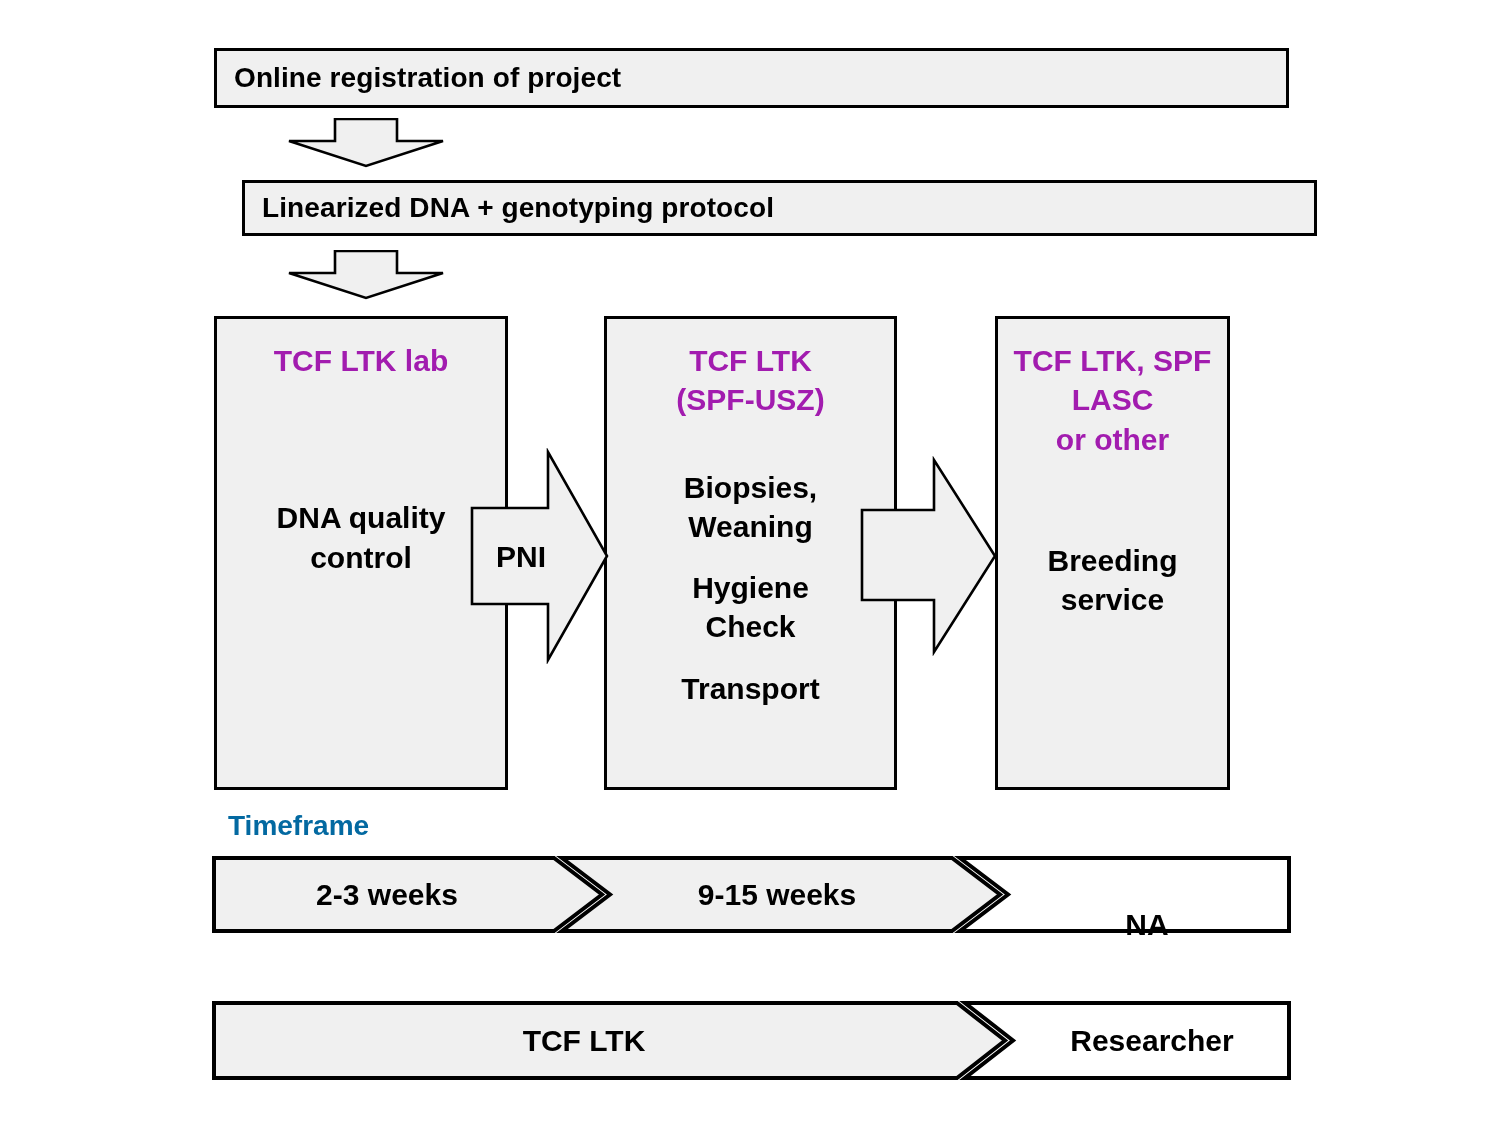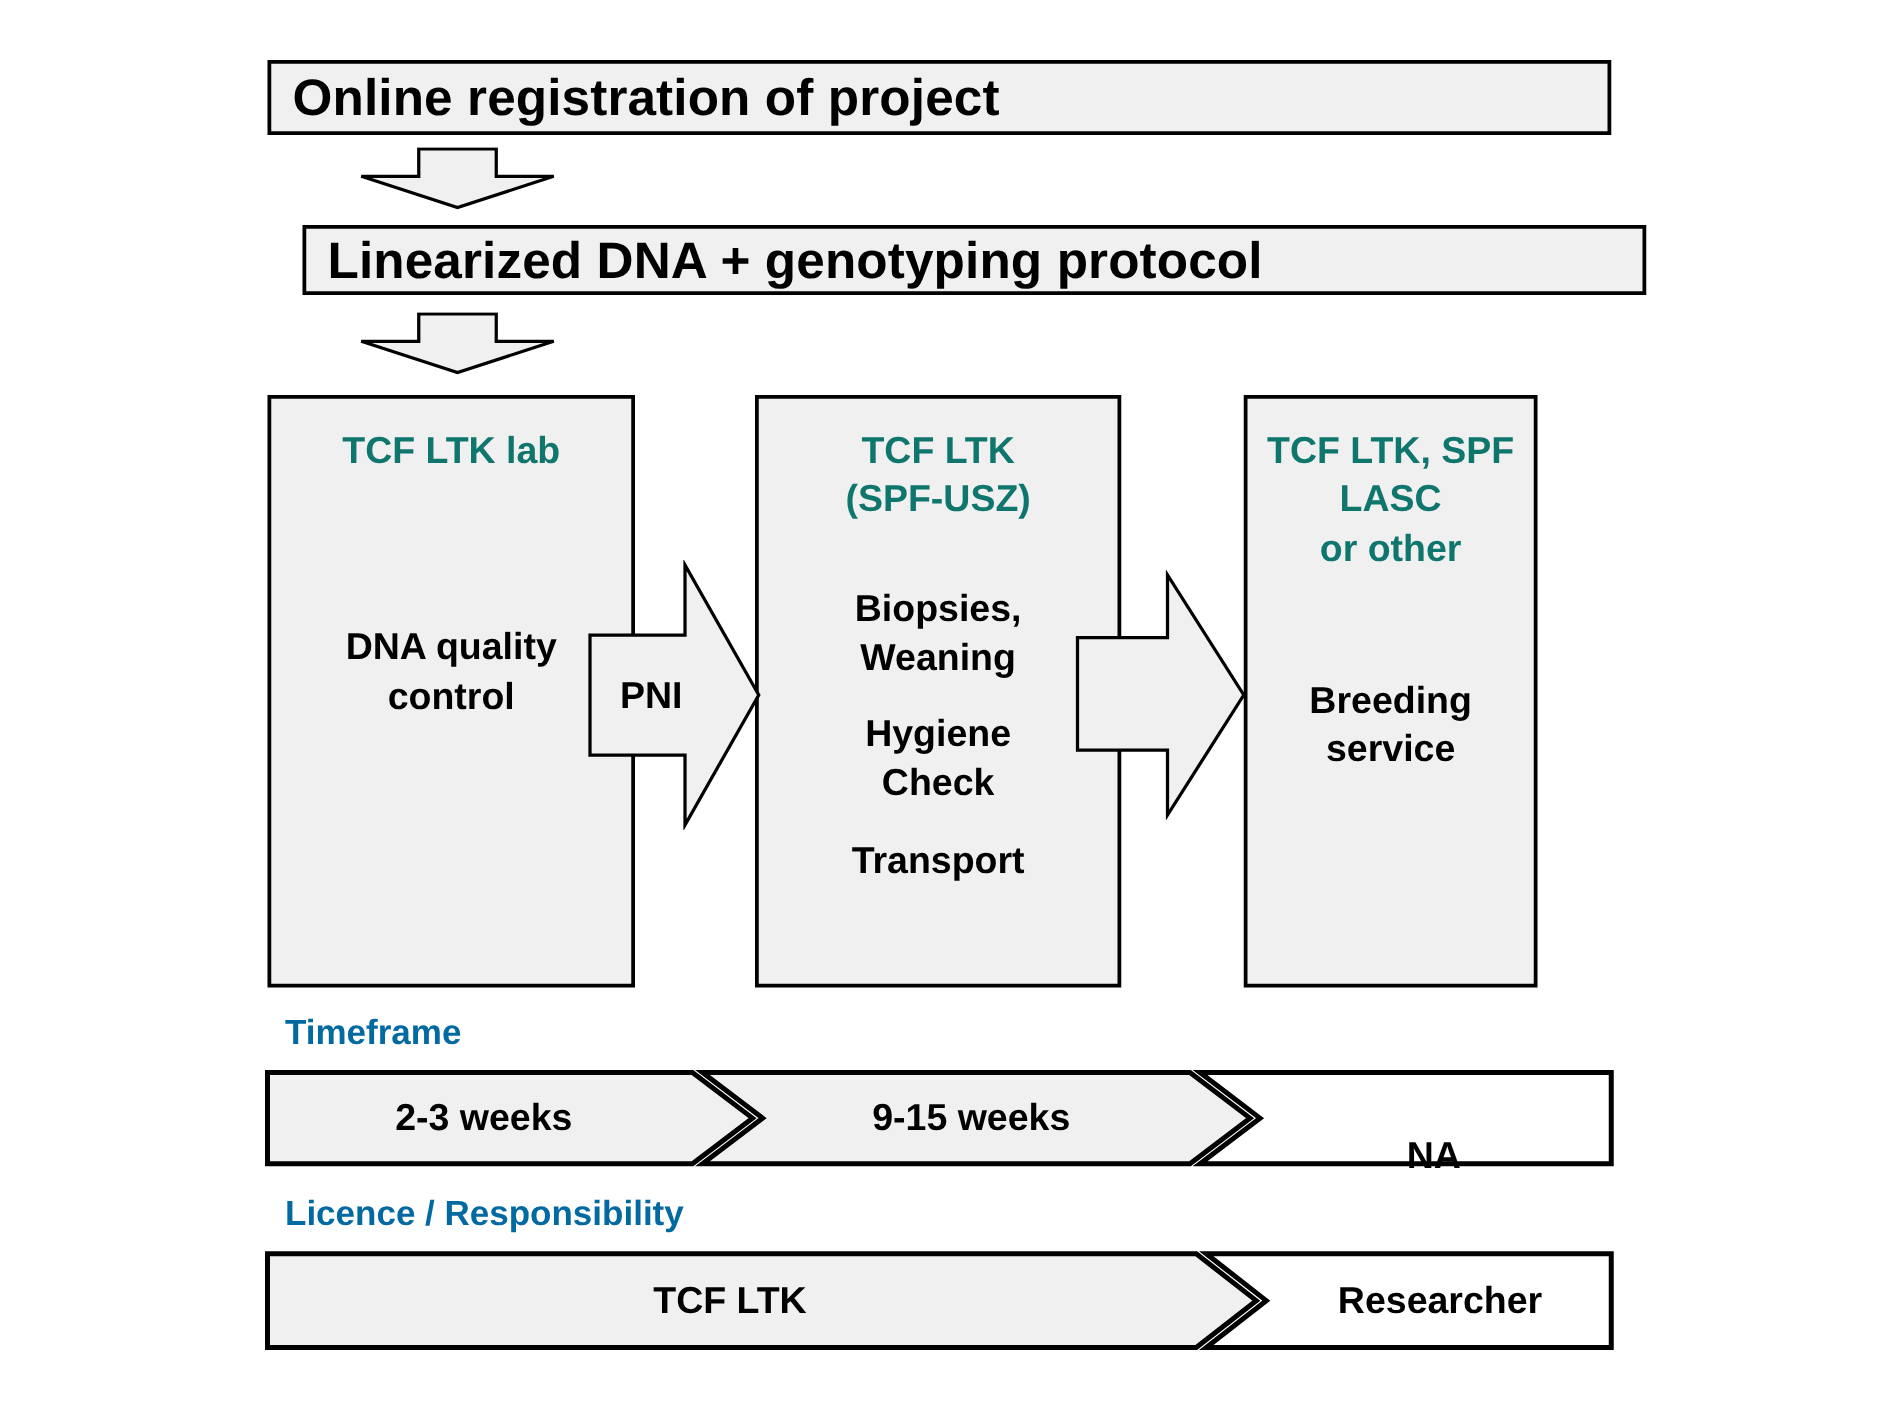--- a/index.html
+++ b/index.html
@@ -25,21 +25,21 @@
     background: #f0f0f0;
     border: 3px solid #000000;
   }
 
   .top-box {
     display: flex;
     align-items: center;
     padding-left: 17px;
   }
   .top-box .label {
-    font-size: 41px;
+    font-size: 28px;
     font-weight: bold;
     color: #000000;
     letter-spacing: 0.1px;
     white-space: nowrap;
   }
 
   
   .down-arrow {
     position: absolute;
   }
@@ -49,21 +49,21 @@
     position: absolute;
     box-sizing: border-box;
     background: #f0f0f0;
     border: 3px solid #000000;
     text-align: center;
     padding-top: 22px;
   }
   .col-head {
     font-size: 30px;
     font-weight: bold;
-    color: #0f766e;
+    color: #a21caf;
     line-height: 1.31;
     white-space: pre-line;
   }
   .col-body {
     font-size: 30px;
     font-weight: bold;
     color: #000000;
     line-height: 1.31;
     white-space: pre-line;
   }
@@ -179,21 +179,20 @@
 
       <polygon points="350,3 740,3 788,39.5 740,76 350,76 398,39.5" fill="#f0f0f0" stroke="#000000" stroke-width="4" stroke-linejoin="miter"></polygon>
 
       <polygon points="748,3 1077,3 1077,76 748,76 796,39.5" fill="#ffffff" stroke="#000000" stroke-width="4" stroke-linejoin="miter"></polygon>
     </svg>
     <div class="band-text" style="left:175px; top:40px;">2-3 weeks</div>
     <div class="band-text" style="left:565px; top:40px;">9-15 weeks</div>
     <div class="band-text" style="left:935px; top:40px;margin-top:30px;">NA</div>
   </div>
 
-  <div class="caption" style="left:228px; top:955px;">Licence / Responsibility</div>
 
   <div class="band" style="left:212px; top:1000px; width:1080px; height:82px;">
     <svg width="1080" height="82" viewBox="0 0 1080 82">
 
       <polygon points="2,3 745,3 793,40.5 745,78 2,78" fill="#f0f0f0" stroke="#000000" stroke-width="4" stroke-linejoin="miter"></polygon>
 
       <polygon points="753,3 1077,3 1077,78 753,78 801,40.5" fill="#ffffff" stroke="#000000" stroke-width="4" stroke-linejoin="miter"></polygon>
     </svg>
     <div class="band-text" style="left:372px; top:41px;">TCF LTK</div>
     <div class="band-text" style="left:940px; top:41px;">Researcher</div>

